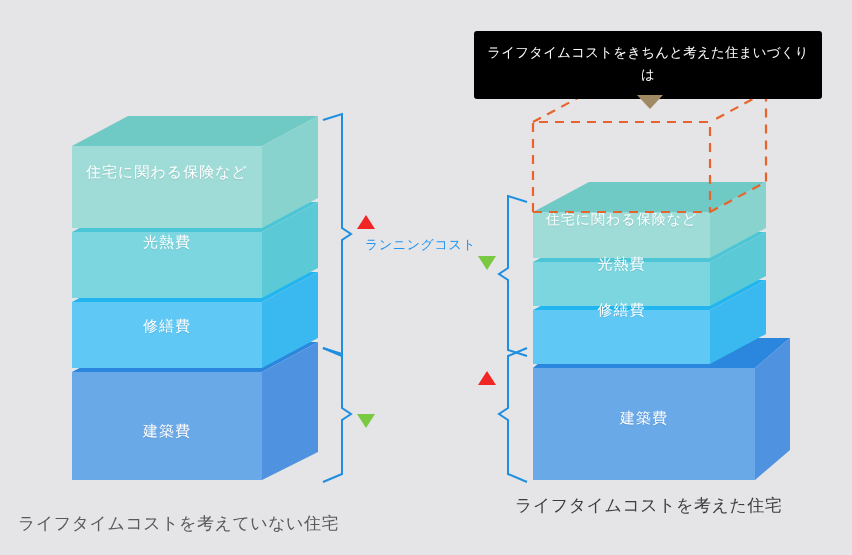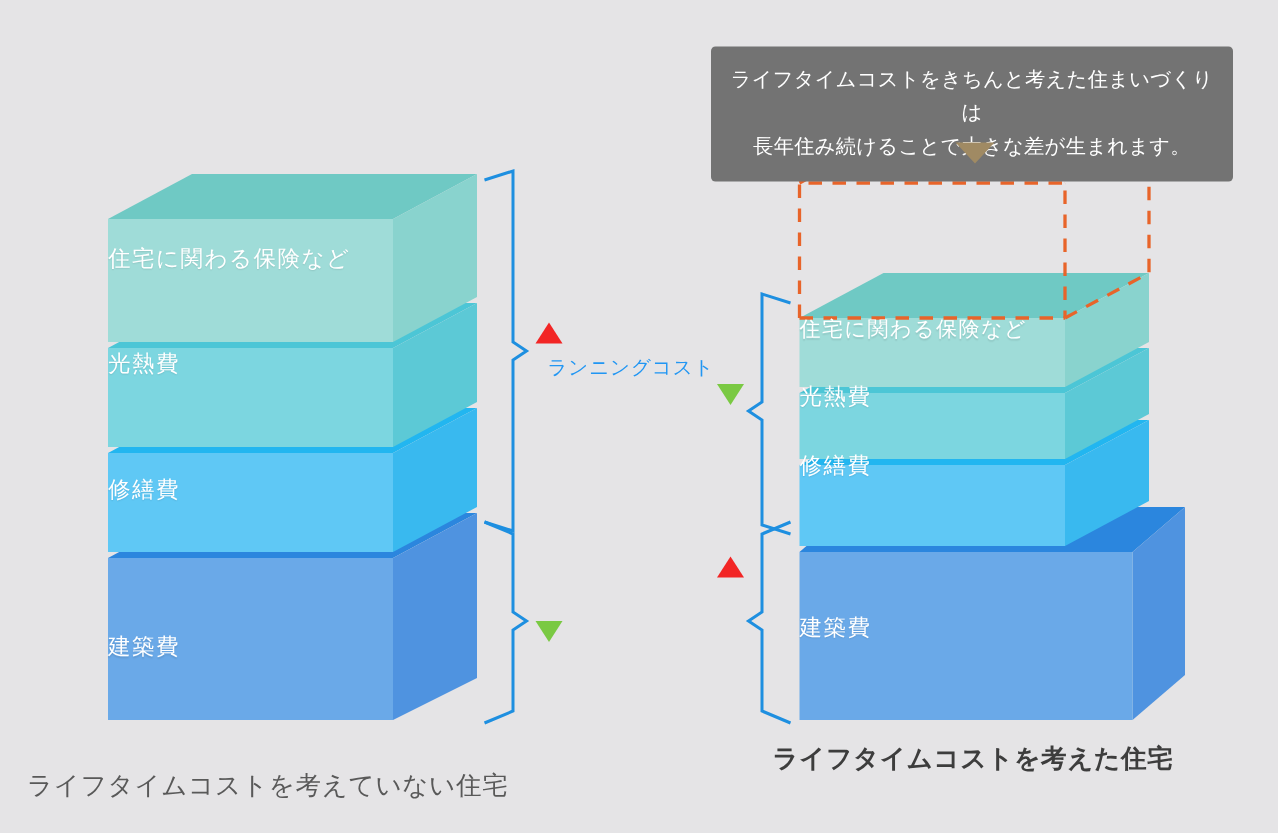--- a/index.html
+++ b/index.html
@@ -9,21 +9,21 @@
     font-family:"Liberation Sans","DejaVu Sans",sans-serif;
     overflow:hidden;
     position:relative;
   }
   #stage{position:absolute;left:0;top:0;width:852px;height:555px;}
   .abs{position:absolute;}
 
   
   .tooltip{
     left:474px;top:31px;width:348px;
-    background:#737373;
+    background:#000000;
     border-radius:3px;
     padding:11px 8px 12px 8px;
     box-sizing:border-box;
     text-align:center;
     color:#ffffff;
     font-size:13.5px;
     line-height:1.65;
     letter-spacing:0.2px;
     z-index:40;
   }
@@ -33,20 +33,21 @@
     border-right:13px solid transparent;
     border-top:14px solid #a08a63;
     z-index:40;
   }
   .blk-label{
     position:absolute;
     color:#ffffff;
     font-size:15px;
     letter-spacing:1px;
     white-space:nowrap;
+    text-align:center;
     z-index:6;
     text-shadow:0 1px 1px rgba(0,0,0,.10);
     font-family:Liberation Mono, monospace;
   }
 
   
   .bracket-svg{position:absolute;}
   .cost-label{
     position:absolute;
     color:#2196f3;
@@ -59,30 +60,29 @@
   .tri-down{border-left:9px solid transparent;border-right:9px solid transparent;border-top:14px solid #7ac943;}
 
   
   .caption{
     position:absolute;
     color:#595959;
     font-size:17px;
     letter-spacing:0.5px;
     white-space:nowrap;
   }
-  .caption.strong{color:#3d3d3d;font-weight:bold;}
+  .caption.strong{color:#3d3d3d;font-weight:normal;}
 </style>
 </head>
 <body>
 
 <div id="stage">
 
   <div class="abs tooltip">
     <div>ライフタイムコストをきちんと考えた住まいづくりは</div>
-    <div>長年住み続けることで大きな差が生まれます。</div>
   </div>
   <div class="abs tooltip-tail"></div>
 
   <svg class="abs" style="left:0px;top:0px;" width="430" height="555">
 
     <g>
       <polygon points="72,372 262,372 318,342 128,342" fill="#2b86de"></polygon>
       <polygon points="262,372 318,342 318,452 262,480" fill="#4f93e0"></polygon>
       <rect x="72" y="372" width="190" height="108" fill="#6aa9e8"></rect>
     </g>

